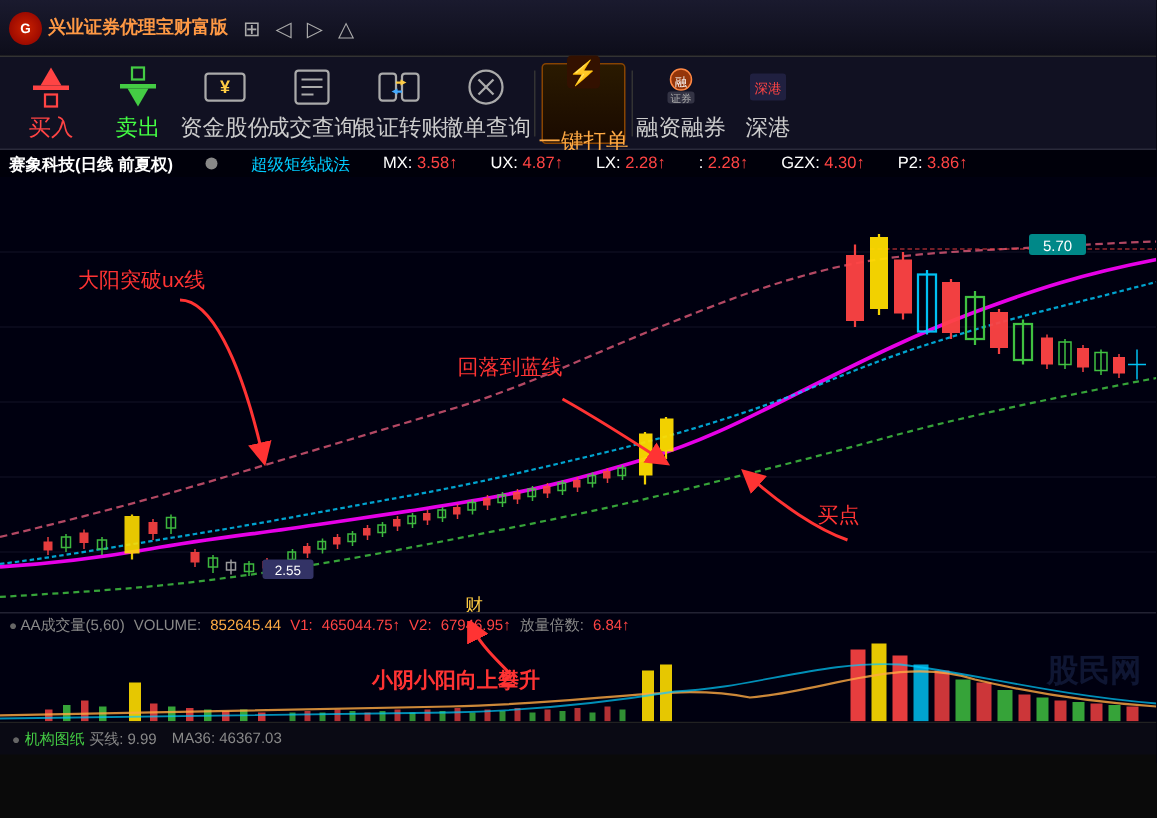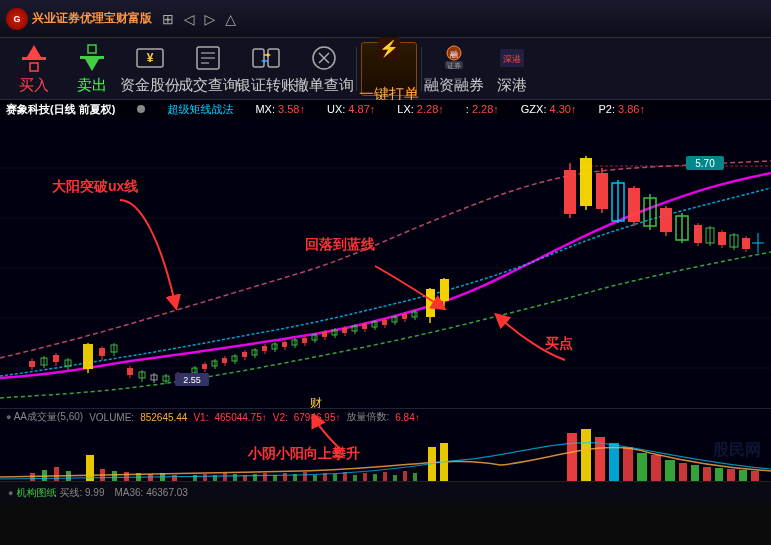--- a/index.html
+++ b/index.html
@@ -170,21 +170,21 @@
       left: 0;
       width: 771px;
       height: 290px;
     }
 
     
     .annotation {
       position: absolute;
       color: #ff3333;
       font-size: 14px;
-      font-weight: bold;
+      font-weight: normal;
       pointer-events: none;
     }
 
     
     .volume-container {
       position: absolute;
       bottom: 0;
       left: 0;
       width: 771px;
       height: 73px;
@@ -229,21 +229,21 @@
     }
     .status-green { color: #44cc44; }
     .status-item { display: flex; align-items: center; gap: 3px; }
 
     
     .watermark {
       position: absolute;
       bottom: 20px;
       right: 10px;
       color: rgba(100,150,255,0.15);
-      font-size: 16px;
+      font-size: 21px;
       font-weight: bold;
       pointer-events: none;
       font-family: Liberation Serif, serif;
     }
   </style>
 </head>
 <body>
 
 <div class="top-nav">
   <div class="logo-area">

